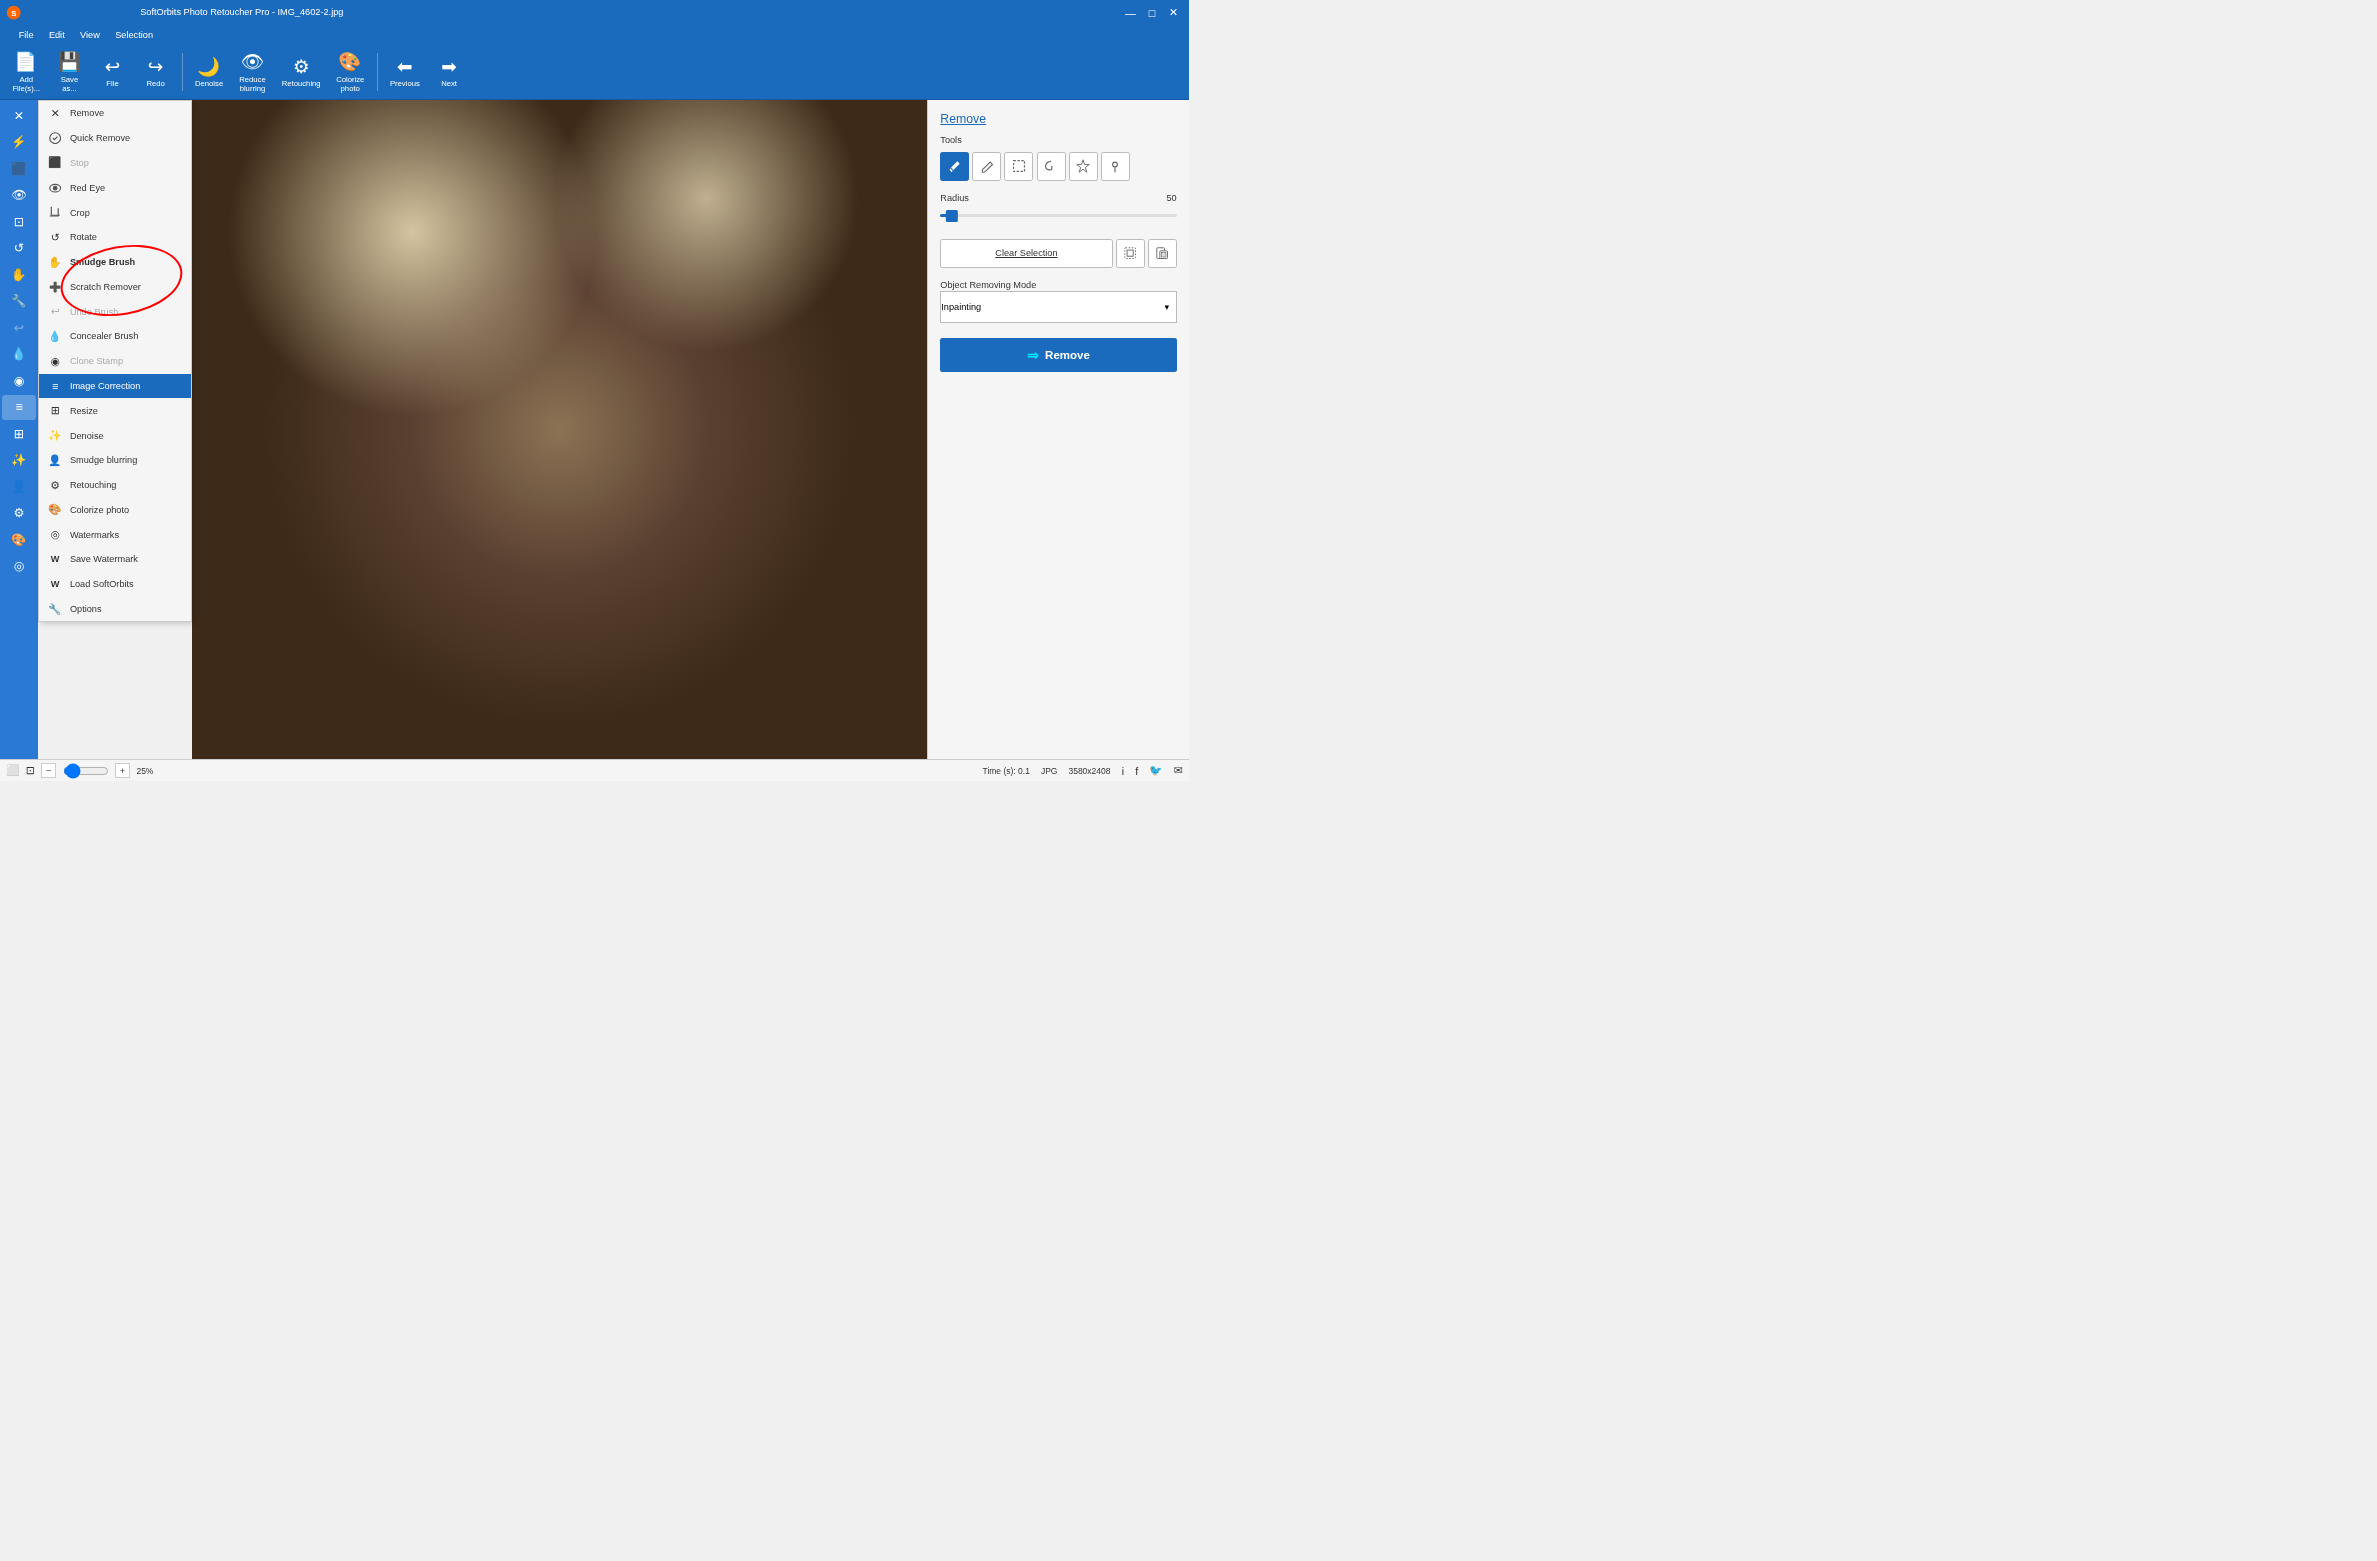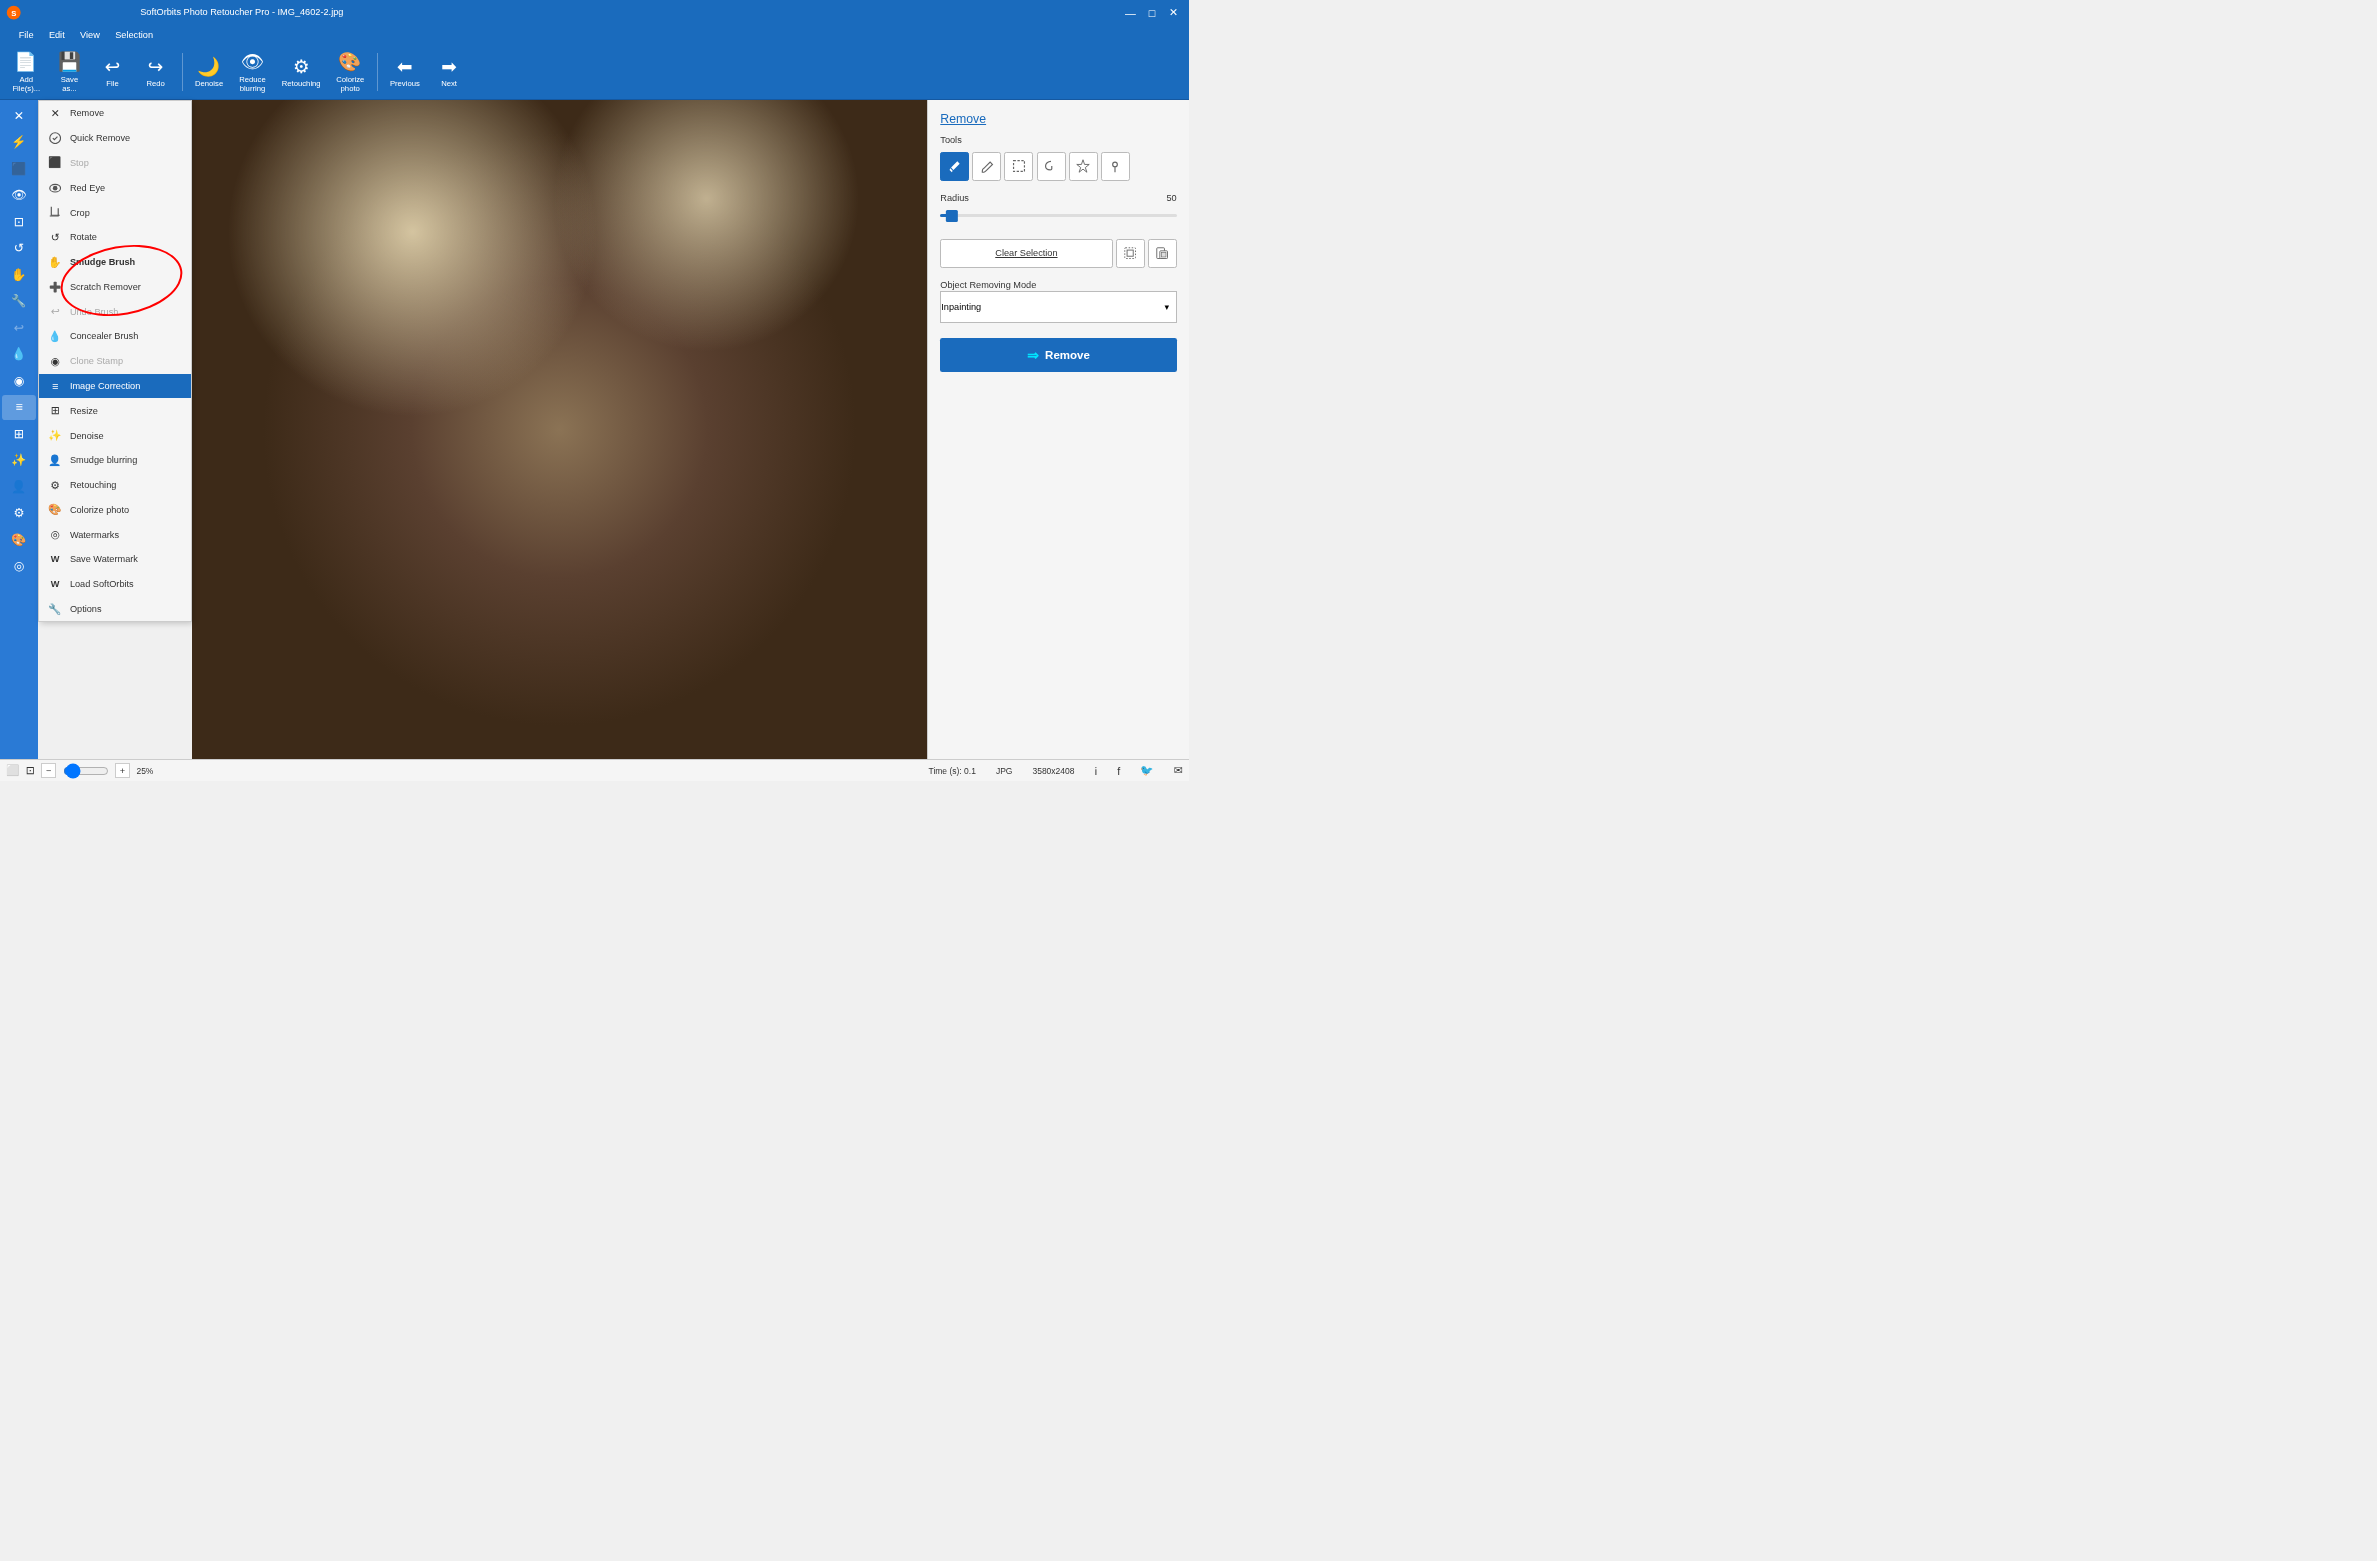--- a/index.html
+++ b/index.html
@@ -311,21 +311,21 @@
       display: flex;
       align-items: center;
       padding: 0 6.2px;
       gap: 12.3px;
       font-size: 8.5px;
       color: #333;
     }
     .status-left { display: flex; gap: 6.2px; align-items: center; }
     .zoom-minus, .zoom-plus { width: 15.4px; height: 15.4px; display: flex; align-items: center; justify-content: center; cursor: pointer; border: 0.8px solid #ccc; background: white; font-size: 9.2px; }
     .zoom-slider { width: 46px; }
-    .status-right { margin-left: auto; display: flex; gap: 20px; align-items: center; }
+    .status-right { margin-left: auto; display: flex; gap: 11px; align-items: center; }
     .status-icon { font-size: 10.8px; cursor: pointer; }
 
     
     .oval-annotation {
       position: absolute;
       width: 123px;
       height: 69px;
       border: 2.3px solid red;
       border-radius: 50%;
       top: 246px;

